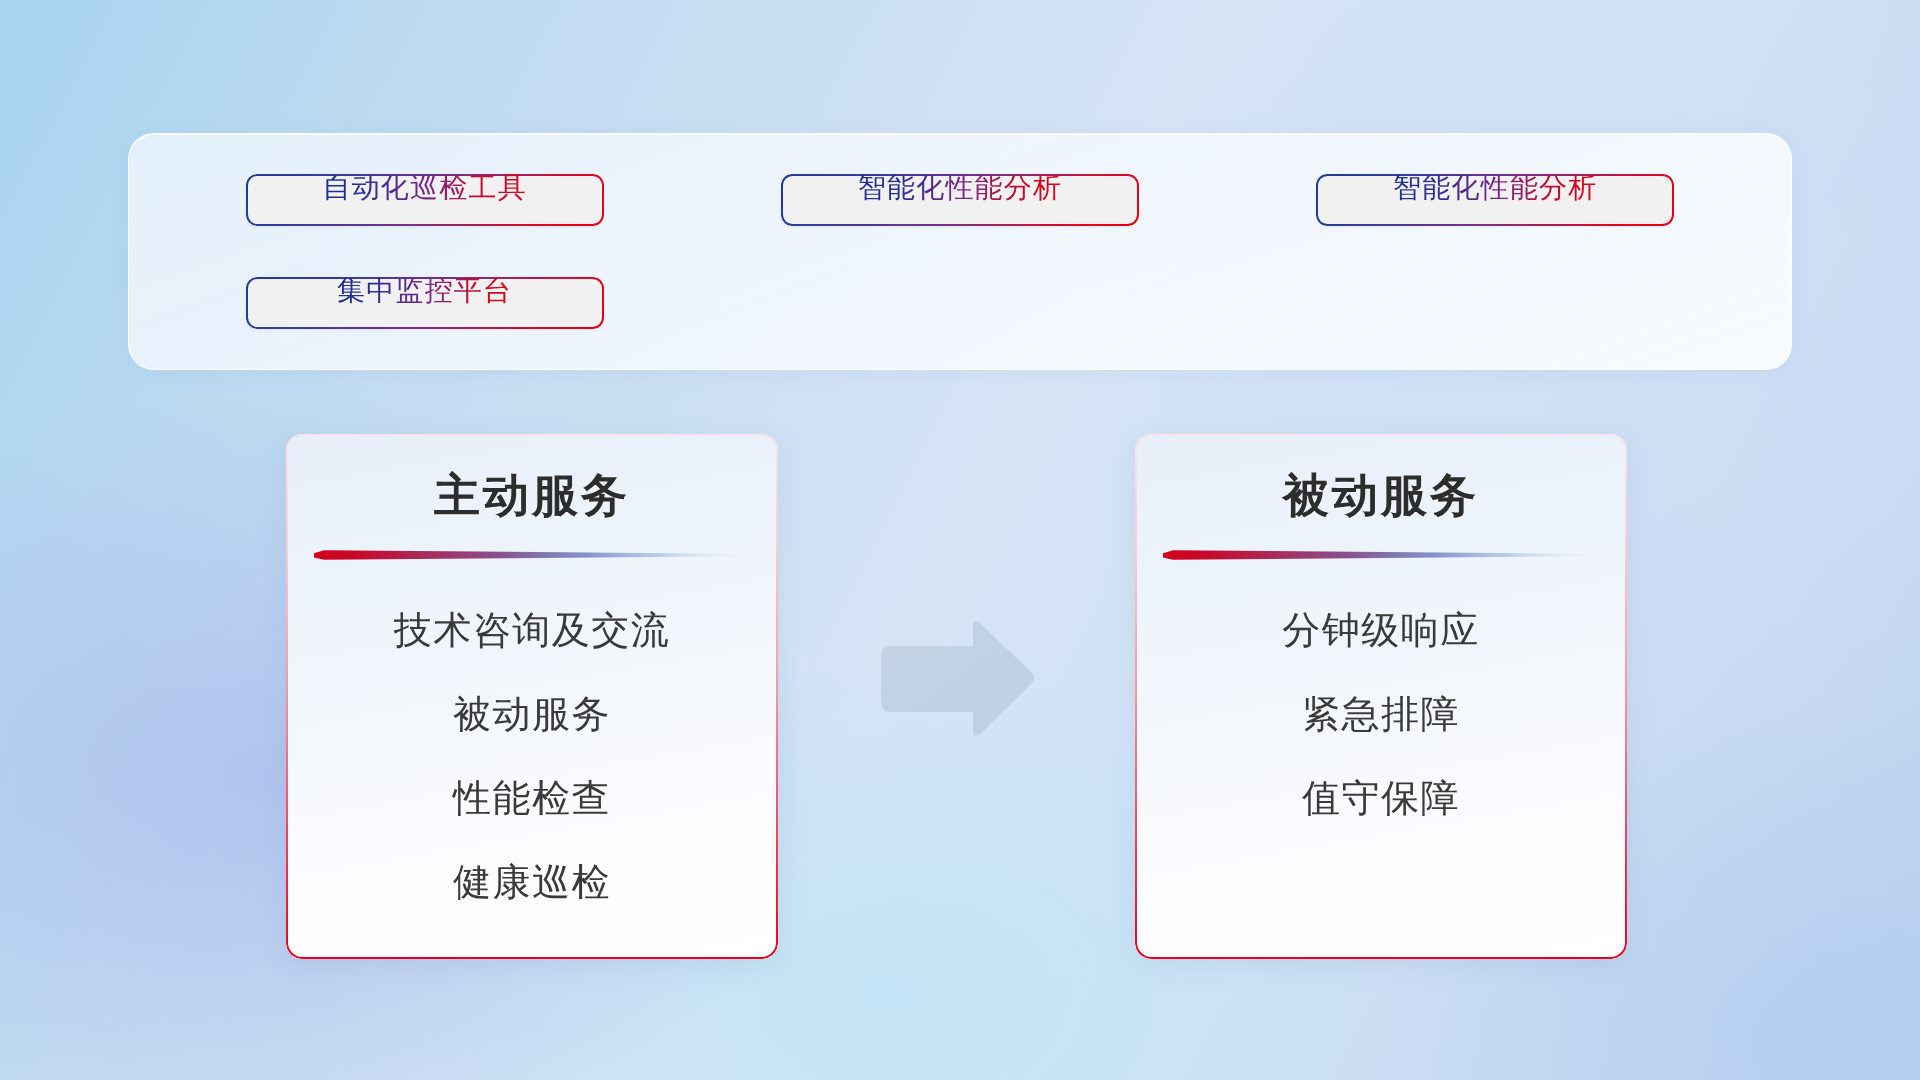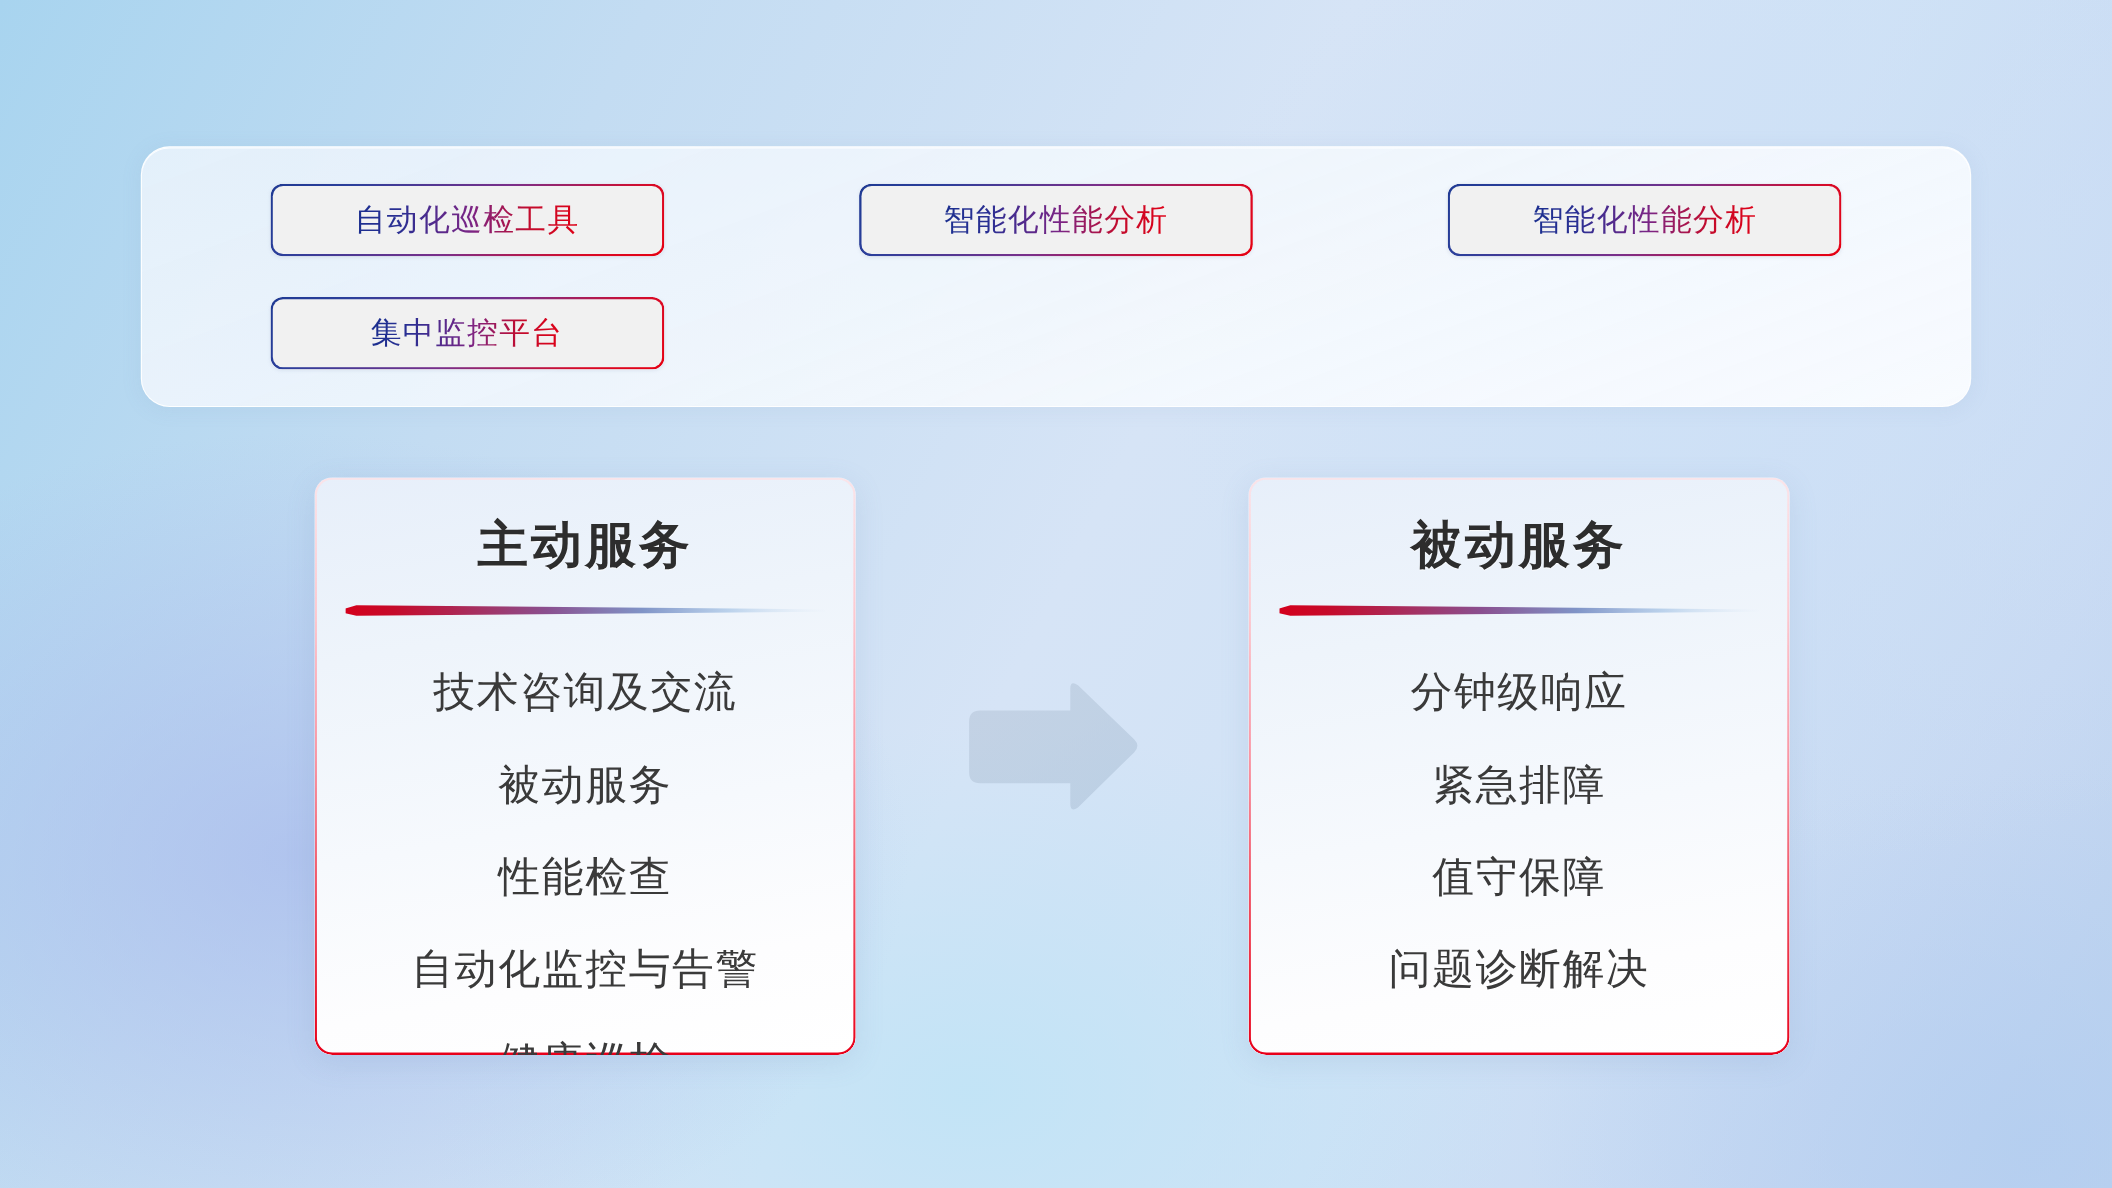--- a/index.html
+++ b/index.html
@@ -47,25 +47,24 @@
     align-items: center;
     justify-items: center;
     padding: 22px 28px;
     box-sizing: border-box;
     row-gap: 14px;
   }
 
   .pill {
     position: relative;
     width: 358px;
-    height: 66px;
+    height: 52px;
     border-radius: 11px;
     background: #f1f1f1;
     display: flex;
-    align-items: center;
     justify-content: center;
     box-sizing: border-box;
     box-shadow: 0 1px 3px rgba(120,140,170,0.13);
   }
   .pill::before {
     content: "";
     position: absolute;
     inset: 0;
     border-radius: 11px;
     padding: 1.6px;
@@ -218,21 +217,20 @@
             </linearGradient>
           </defs>
           <path d="M0,4.2 L10,1.2 L436,5.0 L436,7.2 L10,10.8 L0,8.6 Z" fill="url(#divGradL)"></path>
         </svg>
       </div>
 
       <div class="card-list">
         <div class="card-list-item">技术咨询及交流</div>
         <div class="card-list-item">被动服务</div>
         <div class="card-list-item">性能检查</div>
-        <div class="card-list-item">自动化监控与告警</div>
         <div class="card-list-item">健康巡检</div>
       </div>
     </div>
   </div>
 
   <div class="arrow">
     <svg viewBox="0 0 160 120" aria-hidden="true">
       <defs>
         <linearGradient id="arrowGrad" x1="0" y1="0" x2="1" y2="1">
           <stop offset="0" stop-color="#b9c7da" stop-opacity="0.62"></stop>
@@ -261,18 +259,17 @@
             </linearGradient>
           </defs>
           <path d="M0,4.2 L10,1.2 L436,5.0 L436,7.2 L10,10.8 L0,8.6 Z" fill="url(#divGradR)"></path>
         </svg>
       </div>
 
       <div class="card-list">
         <div class="card-list-item">分钟级响应</div>
         <div class="card-list-item">紧急排障</div>
         <div class="card-list-item">值守保障</div>
-        <div class="card-list-item">问题诊断解决</div>
       </div>
     </div>
   </div>
 
 </div>
 
 </body></html>

